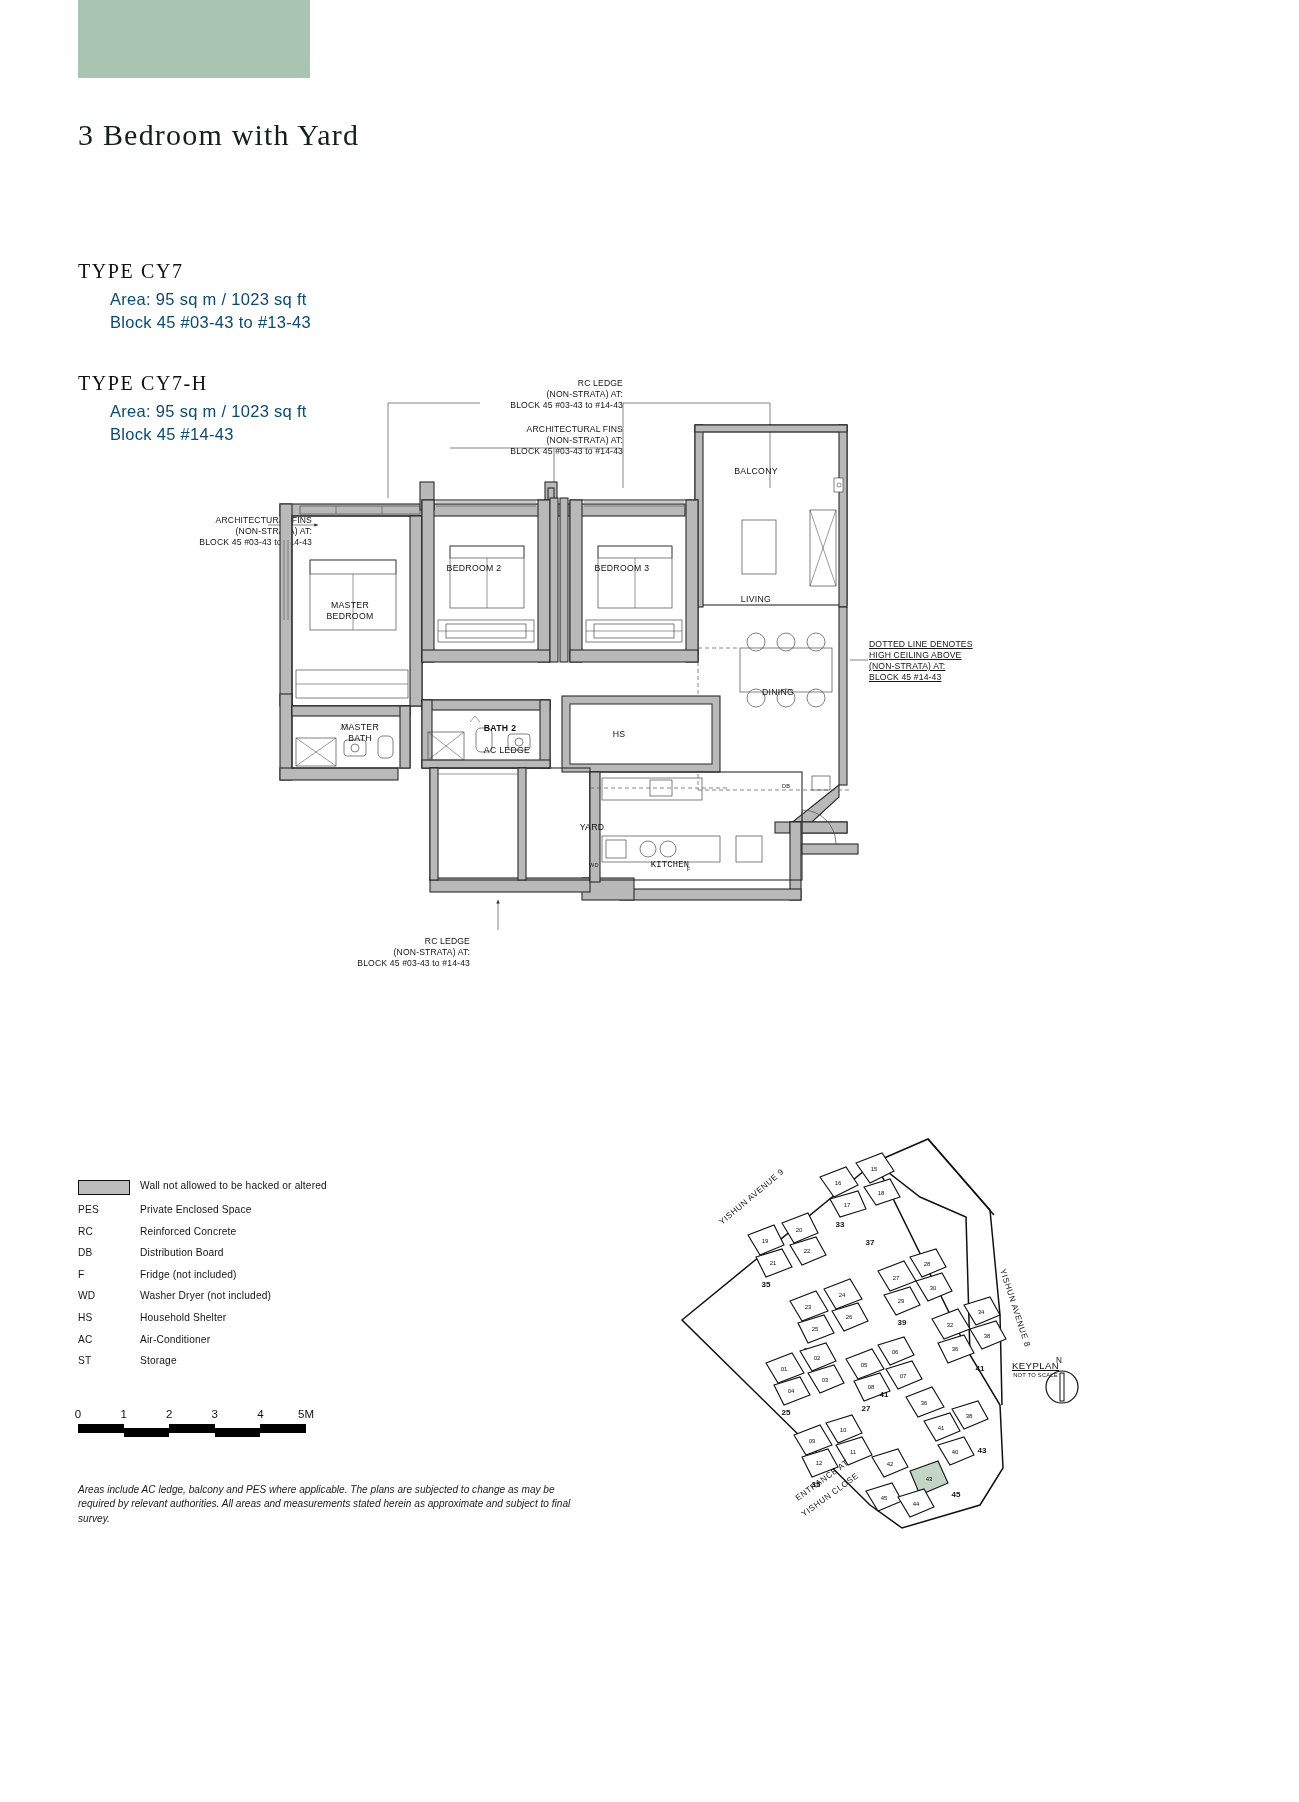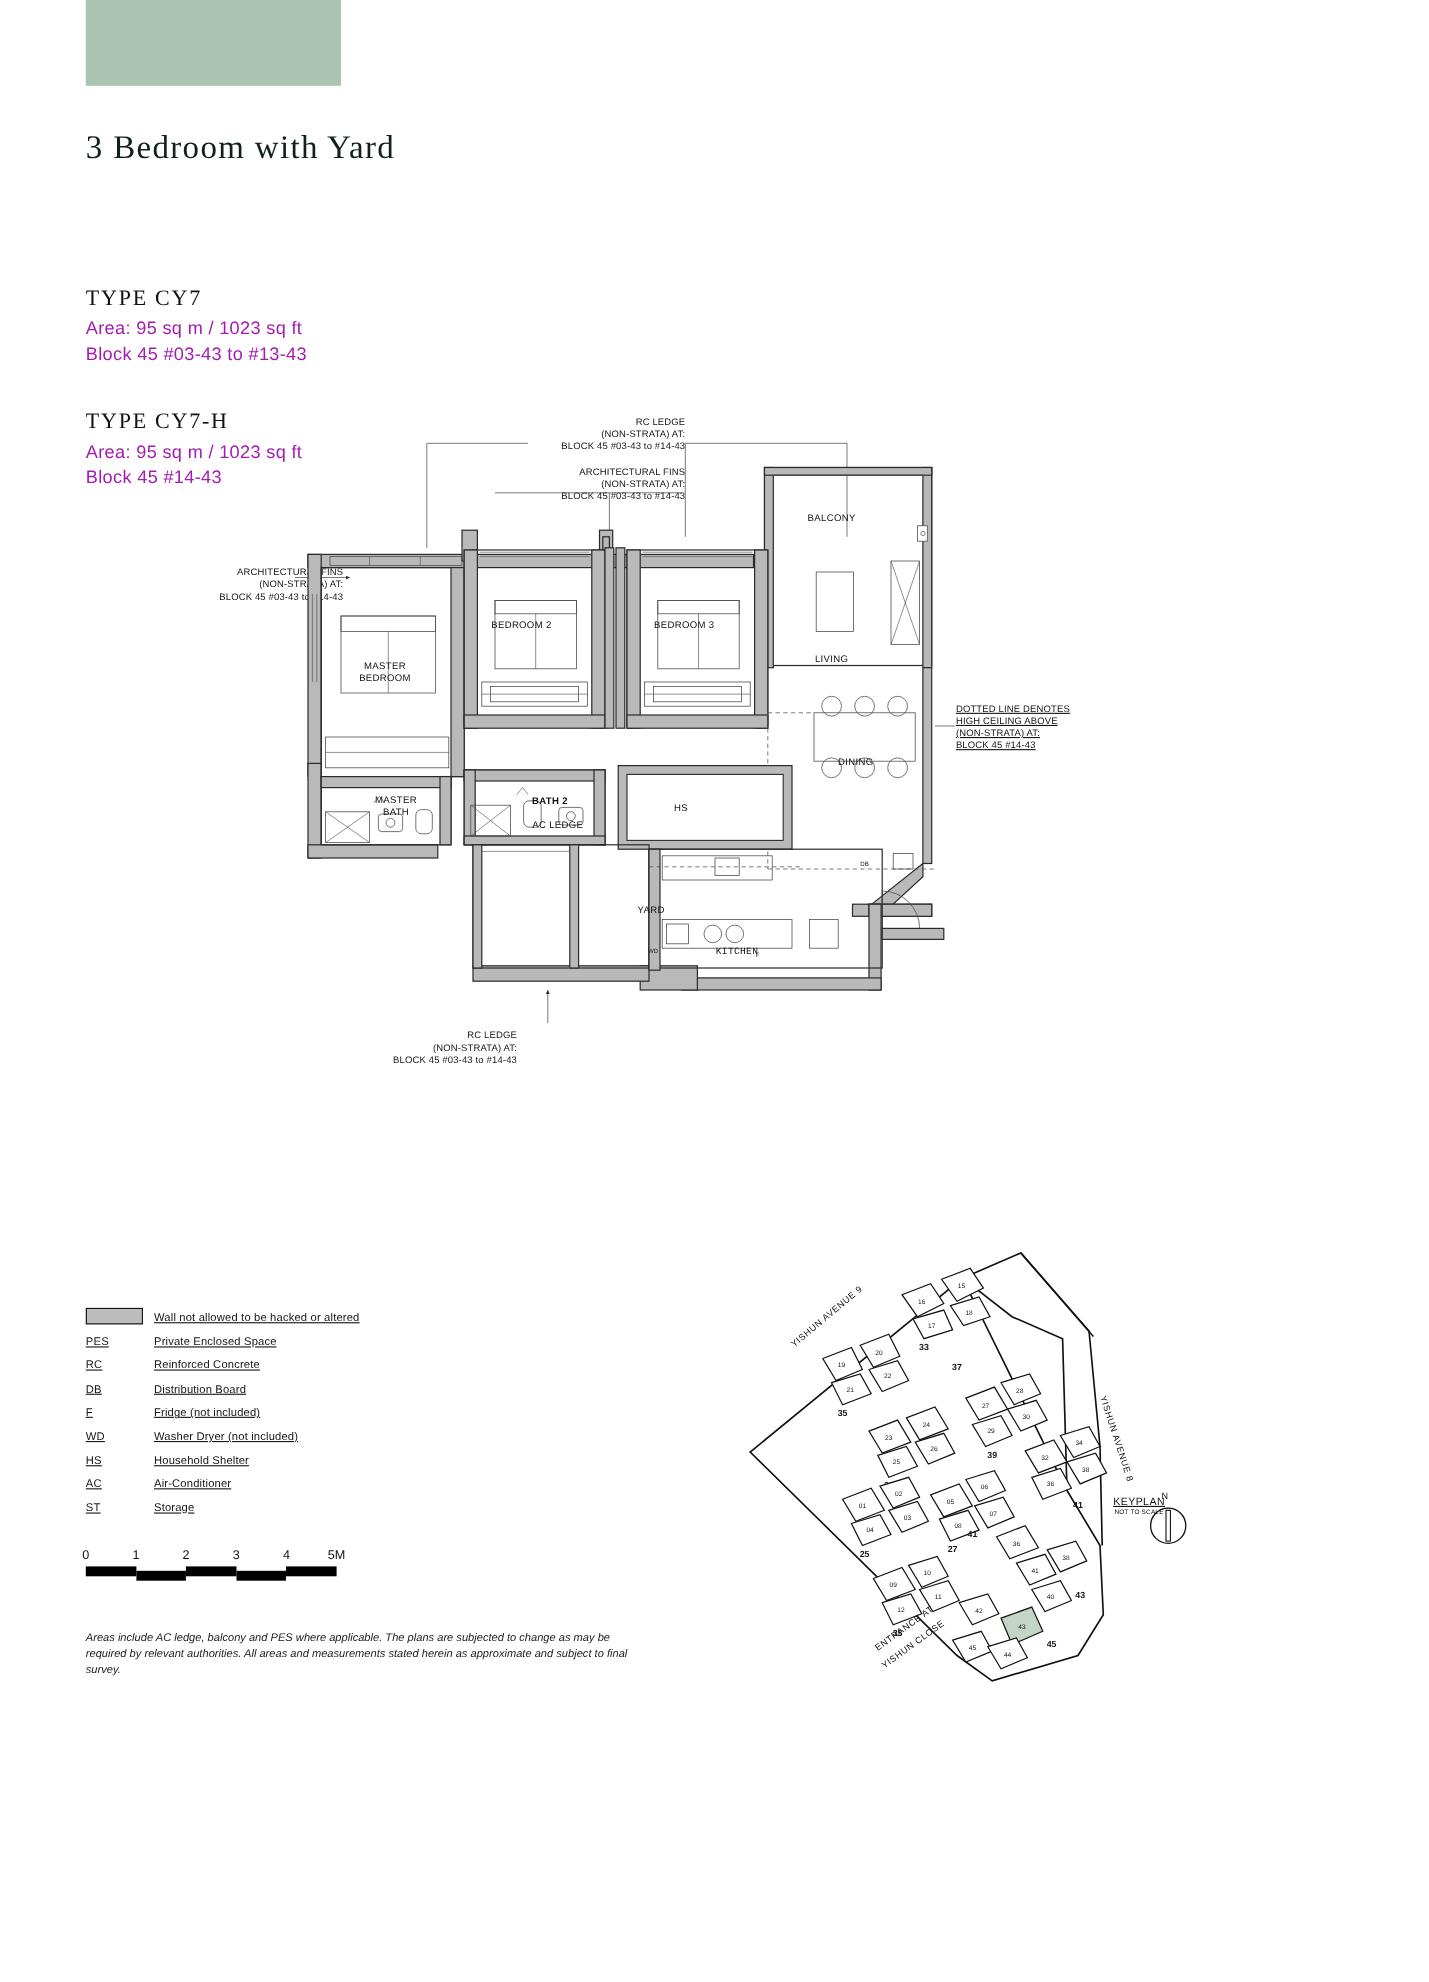--- a/index.html
+++ b/index.html
@@ -5,21 +5,21 @@
   html,body{margin:0;padding:0;background:#fff;}
   body{width:1299px;height:1802px;position:relative;font-family:"Liberation Sans",sans-serif;color:#1c1c1c;overflow:hidden;}
   .abs{position:absolute;}
 
   
   #green-swatch{left:78px;top:0;width:232px;height:78px;background:#a9c4b0;}
   #page-title{left:78px;top:118px;font-family:"Liberation Serif",serif;font-size:30px;letter-spacing:1.2px;color:#12201c;font-weight:400;}
 
   .type-block{font-size:17px;line-height:1.37;color:#222;}
   .type-name{font-family:"Liberation Serif",serif;font-size:20px;letter-spacing:1.6px;color:#111;margin-bottom:3px;}
-  .type-line{font-family:"Liberation Sans",sans-serif;font-size:16.5px;letter-spacing:.3px;color:#a21caf;}
+  .type-line{font-family:"Liberation Sans",sans-serif;font-size:16.5px;letter-spacing:.3px;color:#0c4a6e;margin-left:32px;}
 
   #type1{left:78px;top:258px;}
   #type2{left:78px;top:370px;}
 
   
   #plan{left:150px;top:370px;width:1010px;height:640px;}
   #plan svg{display:block;}
 
   
   .callout{font-size:8.6px;line-height:1.28;color:#141414;letter-spacing:.15px;white-space:nowrap;}
@@ -32,21 +32,21 @@
   #co-dotted{left:869px;top:639px;width:210px;text-decoration:underline;}
   #co-rcledge-bot{left:300px;top:936px;width:170px;}
 
   
   .rlabel{font-size:8.7px;letter-spacing:.3px;color:#111;text-align:center;white-space:nowrap;}
   .rlabel.two{line-height:1.25;}
   .tiny{font-size:5.6px;color:#222;letter-spacing:.1px;}
 
   
   #legend{left:78px;top:1180px;width:420px;}
-  .legend-row{display:flex;align-items:flex-end;height:21.6px;font-size:10.2px;color:#151515;text-decoration:underline;}
+  .legend-row{display:flex;align-items:flex-start;height:21.6px;font-size:10.2px;color:#151515;}
   .legend-abbr{width:62px;flex:0 0 62px;letter-spacing:.2px;}
   .legend-desc{letter-spacing:.15px;}
   .legend-swatch{width:50px;height:13px;background:#bcbcbc;border:1.4px solid #111;margin-left:0;}
   .legend-row.first{height:24px;}
 
   
   #scalebar{left:78px;top:1408px;width:250px;}
   .sb-nums{position:relative;height:16px;}
   .sb-nums span{position:absolute;font-size:11.5px;color:#111;transform:translateX(-50%);}
   .sb-bar{position:relative;height:9px;width:228px;background:#fff;}

